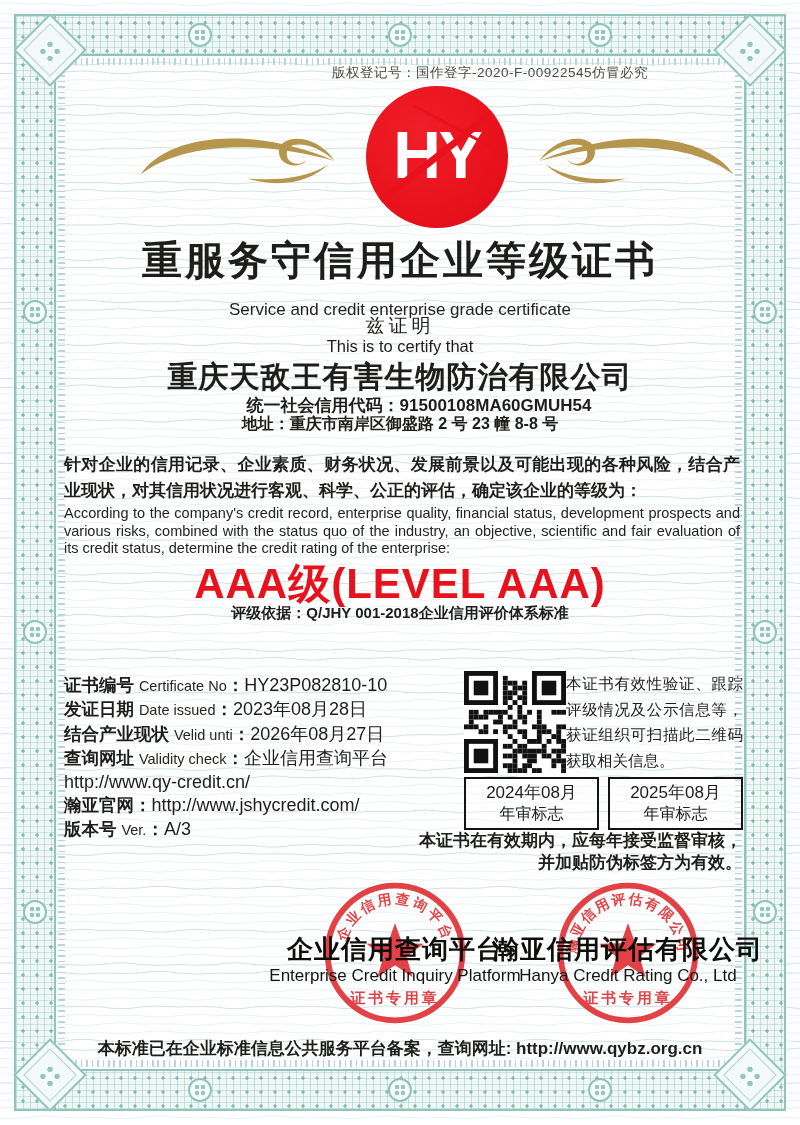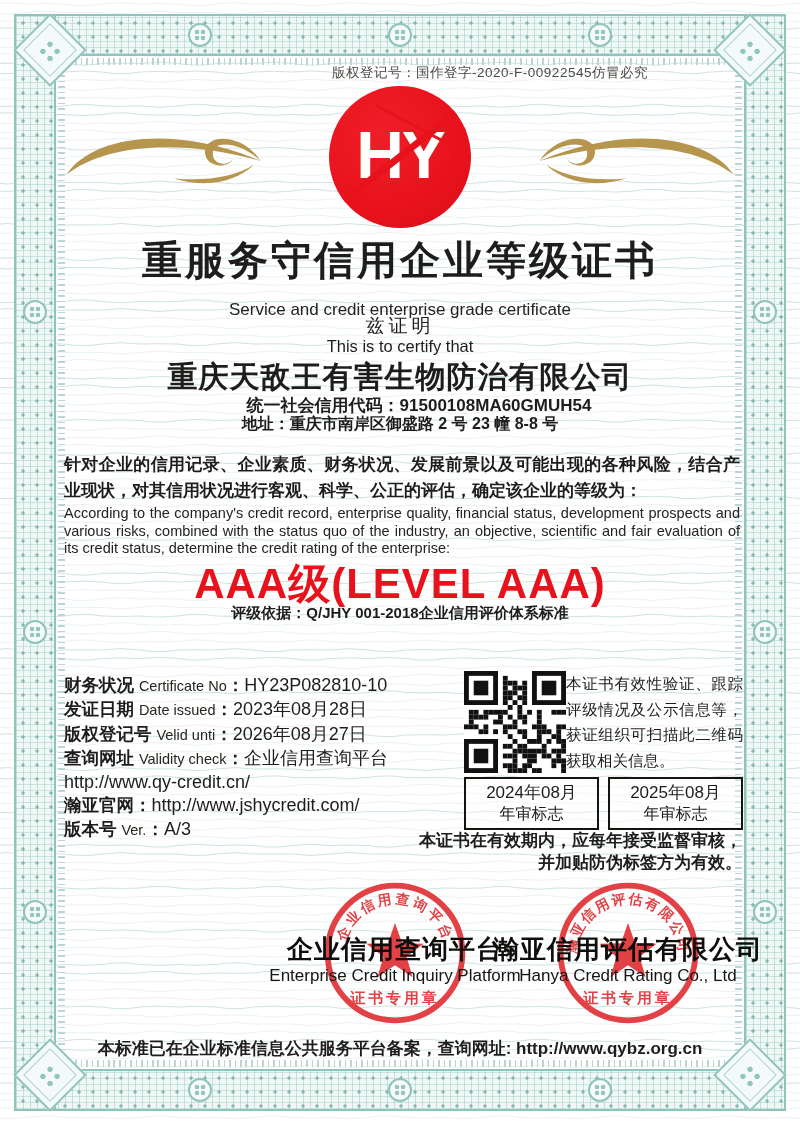--- a/index.html
+++ b/index.html
@@ -36,21 +36,21 @@
          border:2px solid #8fc3bb;background:#f6fbfa;box-sizing:border-box;
          background-image:
            radial-gradient(circle at 7px 7px,#93c6be 2px,transparent 2.6px),
            radial-gradient(circle at 13px 7px,#93c6be 2px,transparent 2.6px),
            radial-gradient(circle at 7px 13px,#93c6be 2px,transparent 2.6px),
            radial-gradient(circle at 13px 13px,#93c6be 2px,transparent 2.6px);}
   
   .content{position:absolute;inset:0;z-index:4;}
   .abs{position:absolute;left:0;right:0;}
   .copyright{top:64px;left:215px;right:35px;text-align:center;font-size:13.5px;color:#4c4a44;letter-spacing:.5px;}
-  .logo-row{top:84px;left:58px;right:58px;height:146px;display:flex;align-items:center;justify-content:space-between;gap:6px;}
+  .logo-row{top:84px;left:58px;right:58px;height:146px;display:flex;align-items:center;justify-content:flex-end;gap:18px;}
   .flourish{width:216px;height:78px;flex:0 0 auto;}
   .logo-circle{position:relative;width:142px;height:142px;border-radius:50%;flex:0 0 auto;
                background:radial-gradient(circle at 38% 32%, #ef1e28 0%, #e8121c 60%, #d90e18 100%);
                display:flex;align-items:center;justify-content:center;overflow:hidden;}
   .logo-hy{font-size:66px;font-weight:800;color:#ffffff;letter-spacing:-2px;line-height:1;transform:translateY(-2px);}
   .crack{position:absolute;background:#e8121c;}
   .crack1{width:210px;height:7px;transform:rotate(-38deg);top:64px;left:-30px;}
   .crack2{width:120px;height:3px;transform:rotate(28deg);top:46px;left:40px;}
   .crack3{width:90px;height:3px;transform:rotate(-70deg);top:78px;left:78px;}
   .title{top:233px;text-align:center;font-size:40px;font-weight:700;letter-spacing:3px;}
@@ -286,29 +286,29 @@
     <div class="abs company">重庆天敌王有害生物防治有限公司</div>
     <div class="abs credit-code">统一社会信用代码：91500108MA60GMUH54</div>
     <div class="abs address">地址：重庆市南岸区御盛路 2 号 23 幢 8-8 号</div>
     <div class="abs para-zh">针对企业的信用记录、企业素质、财务状况、发展前景以及可能出现的各种风险，结合产业现状，对其信用状况进行客观、科学、公正的评估，确定该企业的等级为：</div>
     <div class="abs para-en">According to the company's credit record, enterprise quality, financial status, development prospects and various risks, combined with the status quo of the industry, an objective, scientific and fair evaluation of its credit status, determine the credit rating of the enterprise:</div>
     <div class="abs rating">AAA级(LEVEL AAA)</div>
     <div class="abs basis-zh">评级依据：Q/JHY 001-2018企业信用评价体系标准</div>
 
     <div class="abs details">
       <div class="drow">
-        <span class="dzh">财务状况</span>
+        <span class="dzh">证书编号</span>
         <span class="den">Certificate No</span><span class="dzh">：</span><span class="dval">HY23P082810-10</span>
       </div>
       <div class="drow">
         <span class="dzh">发证日期</span>
         <span class="den">Date issued</span><span class="dzh">：</span><span class="dval">2023年08月28日</span>
       </div>
       <div class="drow">
-        <span class="dzh">版权登记号</span>
+        <span class="dzh">结合产业现状</span>
         <span class="den">Velid unti</span><span class="dzh">：</span><span class="dval">2026年08月27日</span>
       </div>
       <div class="drow">
         <span class="dzh">查询网址</span>
         <span class="den">Validity check</span><span class="dzh">：</span><span class="dval">企业信用查询平台</span>
       </div>
       <div class="drow">
         <span class="dval">http://www.qy-credit.cn/</span>
       </div>
       <div class="drow">

